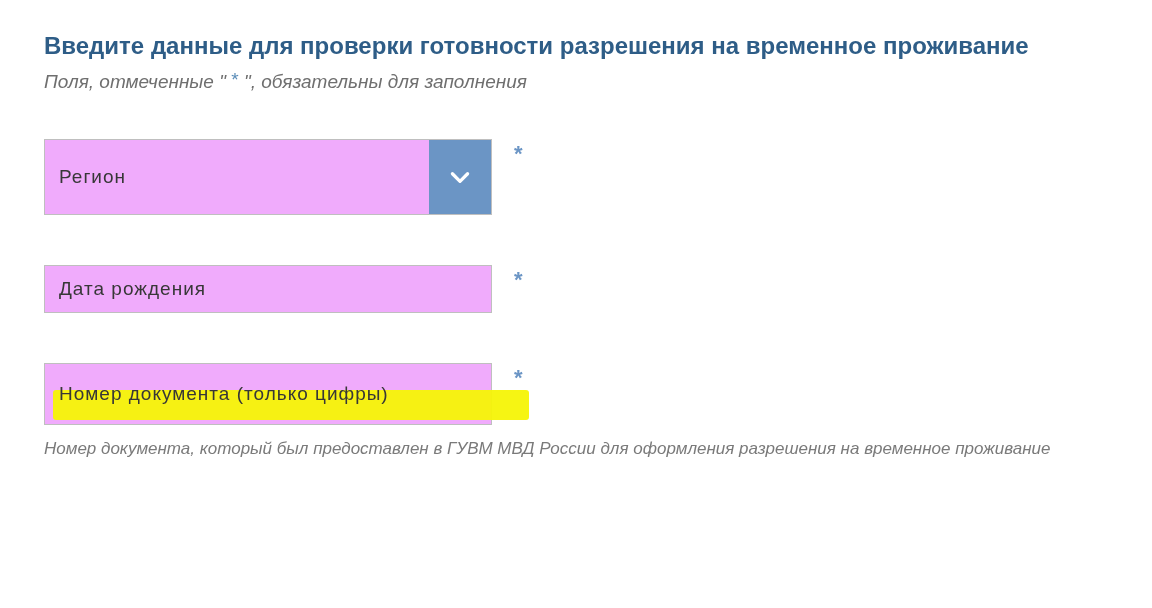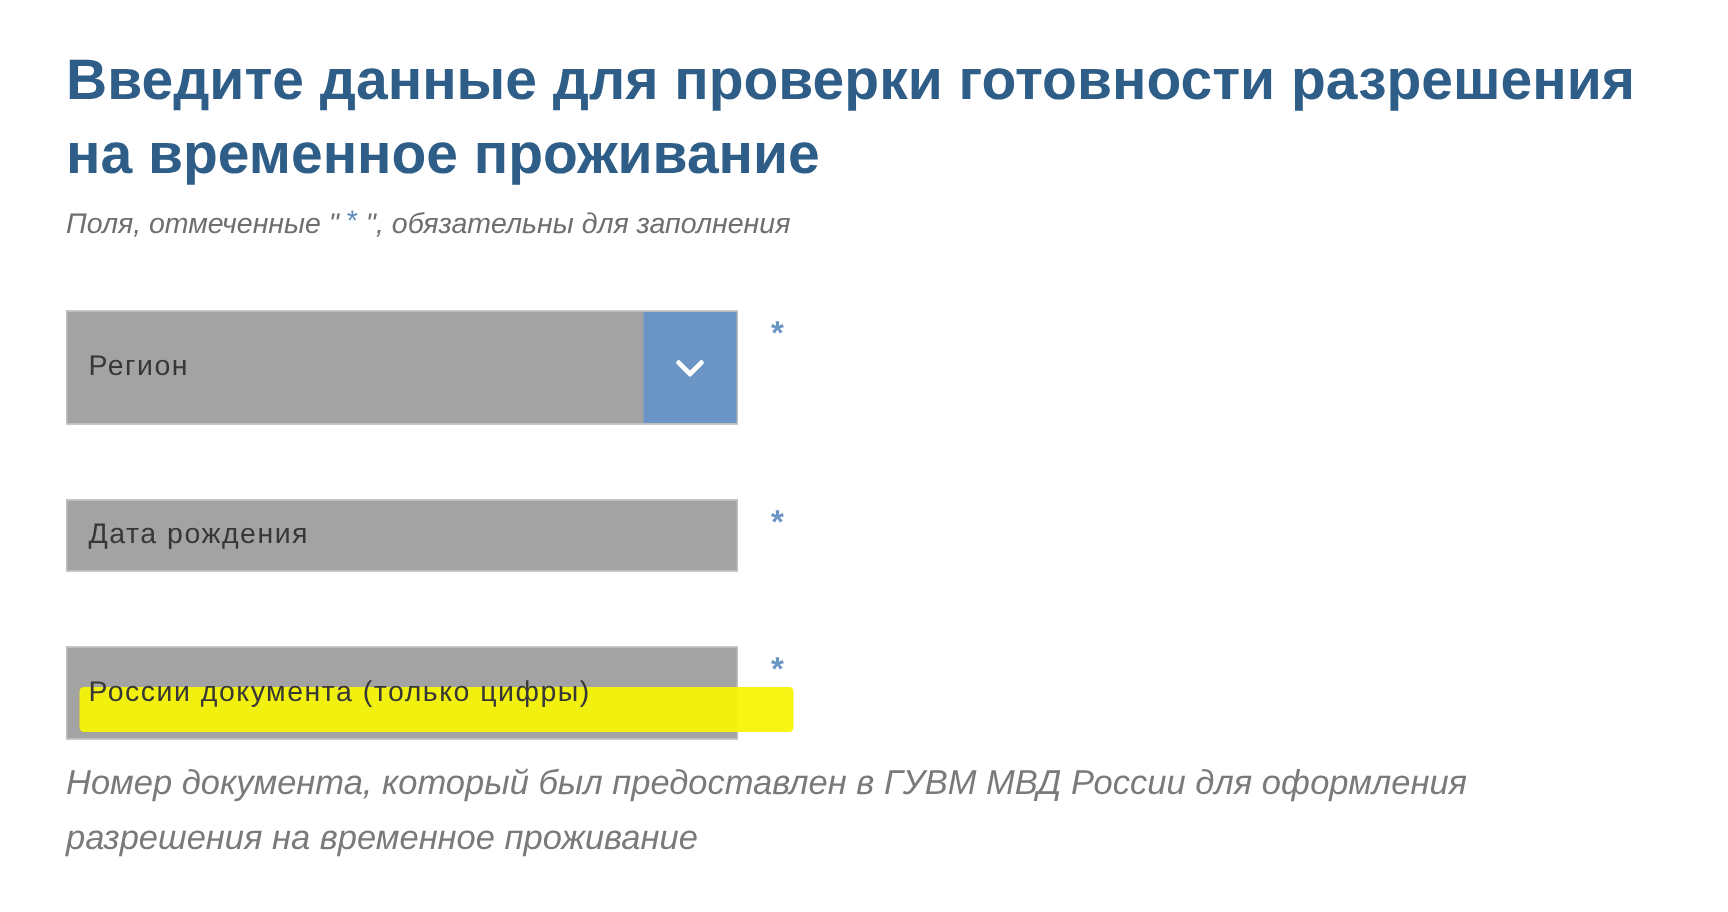--- a/index.html
+++ b/index.html
@@ -7,21 +7,21 @@
   body {
     font-family: "Segoe UI", "Helvetica Neue", Arial, sans-serif;
     background: #ffffff;
     width: 1152px;
     height: 608px;
     padding: 30px 40px 20px 44px;
     color: #333;
   }
   .heading {
     color: #2e5d87;
-    font-size: 38px;
+    font-size: 24px;
     font-weight: 700;
     margin: 0 0 8px 0;
     line-height: 1.3;
   }
   .subnote {
     font-style: italic;
     color: #6f6f6f;
     font-size: 19px;
     margin: 0 0 46px 0;
   }
@@ -35,21 +35,21 @@
     align-items: center;
     margin-bottom: 50px;
   }
   .field-row.last { margin-bottom: 6px; }
   .select-box, .input-box {
     border: 1px solid #bfbfbf;
     height: 76px;
     width: 448px;
     display: flex;
     align-items: center;
-    background: #a3a3a3;
+    background: #f0abfc;
   }
   .select-box .label-area {
     flex: 1;
     padding: 0 12px 0 14px;
     font-size: 19px;
     color: #373737;
     letter-spacing: 1px;
     font-weight: 400;
   }
   .select-box .dropdown-btn {
@@ -99,21 +99,21 @@
     bottom: 4px;
     z-index: 0;
     opacity: 0.95;
     border-radius: 3px;
   }
   .input-box.doc .placeholder { position: relative; z-index: 1; }
   .input-box.doc { overflow: visible; }
   .helper {
     font-style: italic;
     color: #7a7a7a;
-    font-size: 23px;
+    font-size: 17px;
     line-height: 1.6;
     margin: 10px 0 0 0;
     max-width: 1040px;
   }
 </style>
 </head>
 <body>
 
 <h1 class="heading">Введите данные для проверки готовности разрешения на временное проживание</h1>
 
@@ -136,18 +136,18 @@
 <div class="field-row">
   <div class="input-box">
     <span class="placeholder">Дата рождения</span>
   </div>
   <span class="req-star">*</span>
 </div>
 
 <div class="field-row last">
   <div class="input-box doc">
     <div class="highlight"></div>
-    <span class="placeholder">России документа (только цифры)</span>
+    <span class="placeholder">Номер документа (только цифры)</span>
   </div>
   <span class="req-star">*</span>
 </div>
 
 <p class="helper">Номер документа, который был предоставлен в ГУВМ МВД России для оформления разрешения на временное проживание</p>
 
 </body></html>

